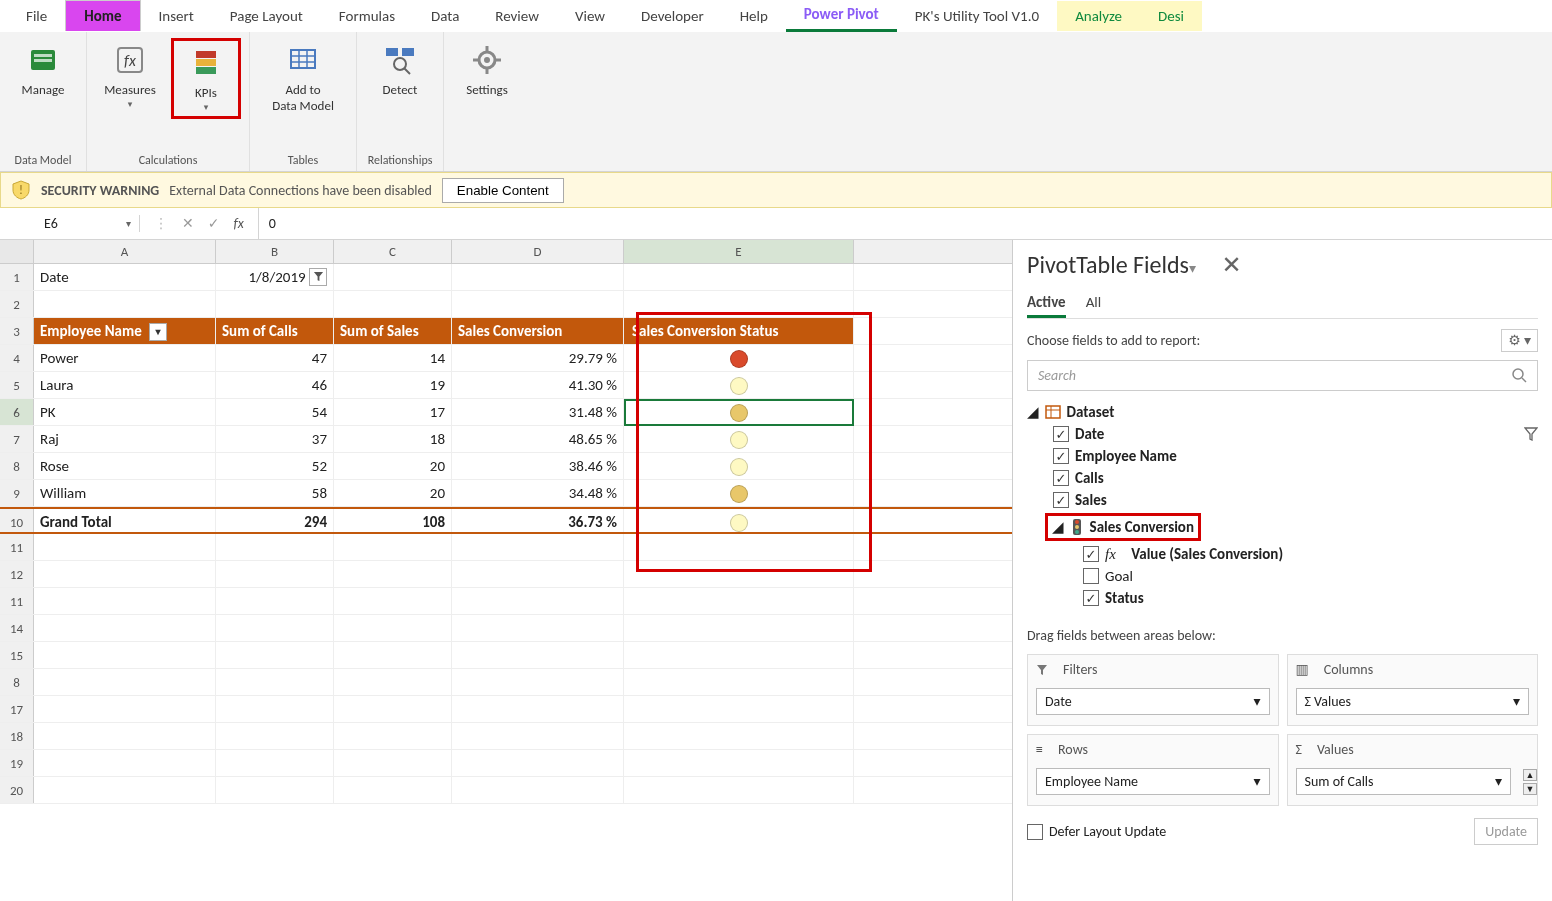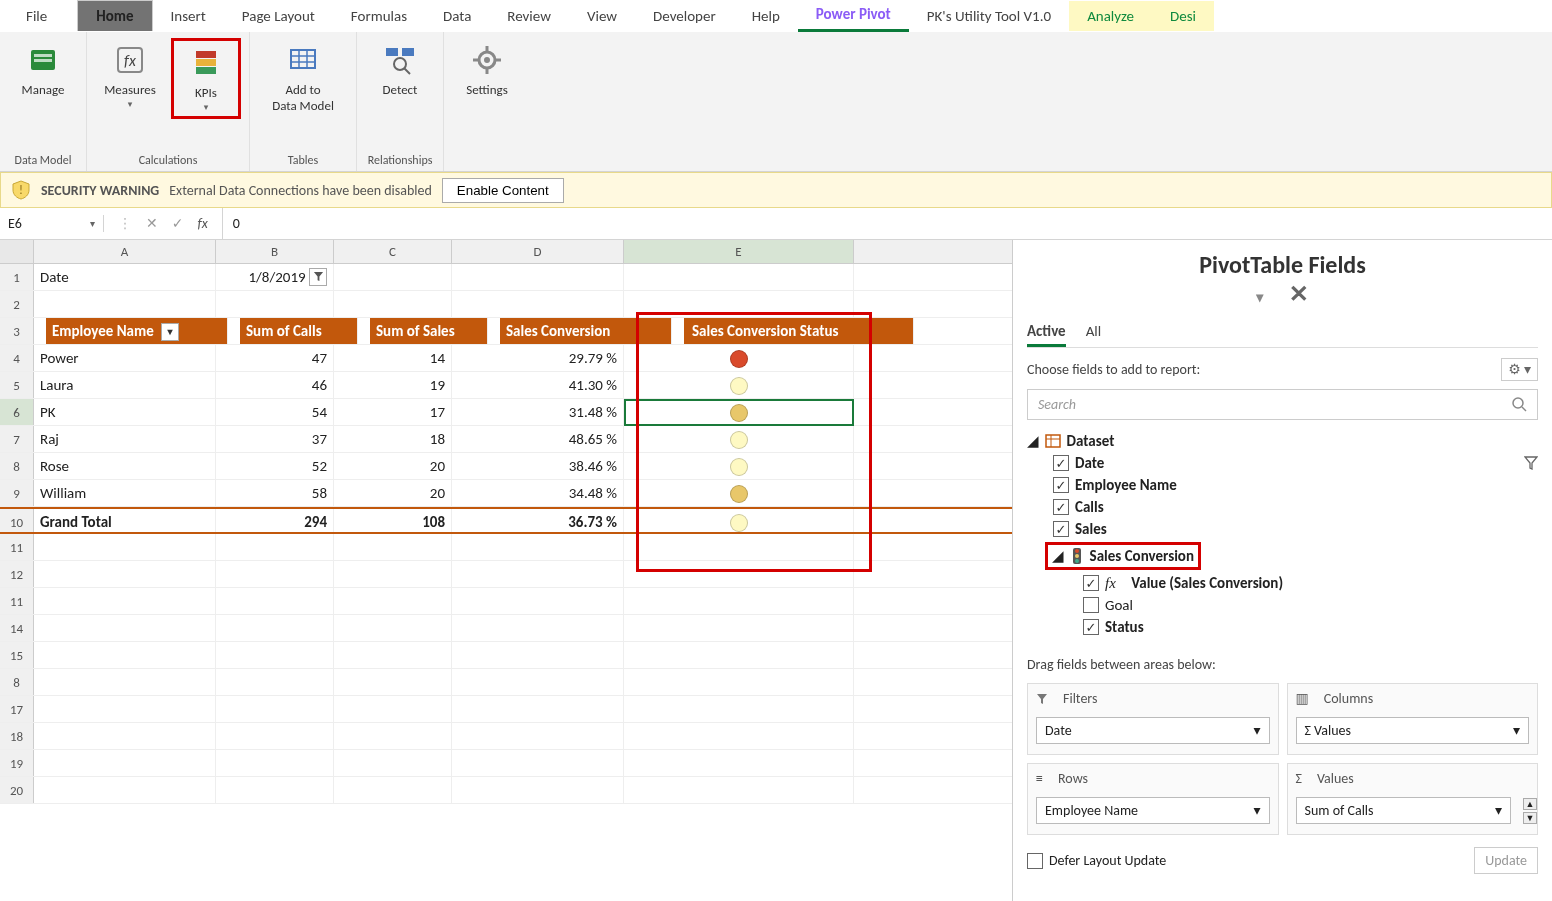--- a/index.html
+++ b/index.html
@@ -1,21 +1,21 @@
 <!DOCTYPE html>
 <html><head>
 <meta charset="utf-8">
 <style>
 * { box-sizing: border-box; margin: 0; padding: 0; }
 body { font-family: "Segoe UI", Calibri, Arial, sans-serif; font-size: 14px; background: #fff; color: #222; width: 1552px; height: 901px; overflow: hidden; position: relative; }
 
 
 .ribbon-tabs { display: flex; align-items: center; height: 32px; border-bottom: 1px solid #fff; padding: 0 8px; }
 .ribbon-tabs .tab { padding: 6px 18px; cursor: pointer; color: #444; font-size: 15px; }
-.ribbon-tabs .tab.active { background: #737373; border: 1px solid #ccc; border-bottom: none; font-weight: 600; color: #222; margin-left: 12px; }
+.ribbon-tabs .tab.active { background: #d946ef; border: 1px solid #ccc; border-bottom: none; font-weight: 600; color: #222; }
 .ribbon-tabs .tab.selected { color: #8b5cf6; border-bottom: 3px solid #0a7a3a; font-weight: 600; }
 .ribbon-tabs .tab.green { color: #108a3e; }
 
 
 .ribbon { display: flex; background: #f3f3f3; border-bottom: 1px solid #d4d4d4; height: 140px; }
 .ribbon-group { display: flex; flex-direction: column; align-items: center; border-right: 1px solid #e0e0e0; padding: 6px 8px 2px 8px; }
 .ribbon-group .items { display: flex; gap: 6px; flex: 1; align-items: flex-start; }
 .ribbon-group .label { font-size: 12px; color: #555; padding: 2px 0; }
 .ribbon-btn { display: flex; flex-direction: column; align-items: center; justify-content: flex-start; width: 70px; padding: 4px; cursor: pointer; text-align: center; }
 .ribbon-btn .icon { width: 36px; height: 36px; margin-bottom: 4px; display:flex; align-items:center; justify-content:center; }
@@ -24,54 +24,54 @@
 
 
 .security-bar { display: flex; align-items: center; background: #fff9e0; border: 1px solid #e8d98a; height: 36px; padding: 0 10px; gap: 10px; }
 .security-bar .shield { width: 20px; height: 20px; }
 .security-bar .title { font-weight: 700; color: #555; }
 .security-bar .msg { color: #555; }
 .security-bar .btn { border: 1px solid #aaa; background: #fff; padding: 4px 14px; cursor: pointer; }
 
 
 .formula-row { display: flex; align-items: center; height: 32px; border-bottom: 1px solid #d4d4d4; }
-.name-box { width: 104px; border-right: 1px solid #d4d4d4; padding: 0 8px; display: flex; align-items: center; justify-content: space-between; }
+.name-box { width: 104px; border-right: 1px solid #d4d4d4; padding: 0 8px; display: flex; align-items: center; justify-content: space-between; margin-left: 36px; }
 .name-box .chev { font-size: 10px; color: #666; }
 .fb-icons { display: flex; align-items: center; gap: 14px; padding: 0 14px; color: #888; }
 .fb-icons span { cursor:pointer; }
 .fb-input { flex: 1; padding: 0 10px; border-left: 1px solid #d4d4d4; height: 100%; display:flex; align-items:center; }
 
 
 .workspace { display: flex; height: calc(901px - 32px - 140px - 36px - 32px); }
 .sheet { flex: 1; position: relative; overflow: auto; }
 .col-headers { display: flex; height: 24px; background: #f0f0f0; border-bottom: 1px solid #ccc; }
 .corner { width: 34px; border-right: 1px solid #ccc; background: #e8e8e8; }
 .col-h { border-right: 1px solid #ccc; text-align: center; font-size: 13px; color: #555; line-height: 24px; }
 .colA{width:182px}.colB{width:118px}.colC{width:118px}.colD{width:172px}.colE{width:230px}
 .col-h.active{background:#d7e4d4;}
 .rows { }
 .row { display: flex; height: 27px; border-bottom: 1px solid #eee; }
 .row .rh { width: 34px; border-right: 1px solid #ccc; background: #f0f0f0; text-align: center; font-size: 13px; color: #555; line-height: 27px; }
 .row .rh.active{background:#d7e4d4;}
 .cell { border-right: 1px solid #eee; padding: 0 6px; line-height: 27px; font-size: 15px; overflow:hidden; white-space:nowrap; }
 .cA{width:182px}.cB{width:118px;text-align:right}.cC{width:118px;text-align:right}.cD{width:172px;text-align:right}.cE{width:230px;text-align:center;position:relative}
-.pivot-header .cell { background: #c2580c; color: #fff; font-weight: 600; font-size: 15px; margin-left: 12px; }
+.pivot-header .cell { background: #c2580c; color: #fff; font-weight: 600; font-size: 15px; }
 .pivot-header .cE{text-align:left;padding-left:8px}
 .dropdown-btn { display:inline-block; width:18px; height:18px; border:1px solid #aaa; background:#fff; text-align:center; line-height:16px; font-size:10px; color:#333; vertical-align:middle; margin-left:4px;}
 .filter-icon{width:18px;height:18px;border:1px solid #aaa;display:inline-flex;align-items:center;justify-content:center;font-size:11px;background:#fff;}
 .bold{font-weight:700}
 .status-dot{width:18px;height:18px;border-radius:50%;display:inline-block;vertical-align:middle;border:1px solid rgba(0,0,0,0.2)}
 .red{background:#d94a2b}.yellow{background:#e8c76a}.green{background:#fef9c3}
 .selected-cell{position:absolute;border:2px solid #1a7a3a;pointer-events:none;}
 .red-box{position:absolute;border:3px solid #d40000;pointer-events:none;}
 .grand-border{border-top:2px solid #c2580c;border-bottom:2px solid #c2580c}
 
 
 .field-pane { width: 540px; border-left: 1px solid #ccc; padding: 10px 14px; display:flex; flex-direction:column; }
-.field-pane h2 { font-size: 24px; font-weight: 700; color: #333; display:flex; align-items:center; justify-content:center;flex-direction:column;}
+.field-pane h2 { font-size: 24px; font-weight: 400; color: #333; display:flex; align-items:center; justify-content:flex-start;}
 .field-pane .pane-tabs { display:flex; gap:20px; margin-top:10px; border-bottom:1px solid #ddd; }
 .field-pane .ptab{padding:4px 0;font-size:15px;cursor:pointer;color:#444}
 .field-pane .ptab.active{font-weight:700;border-bottom:3px solid #0a7a3a}
 .field-pane .choose{margin-top:10px;color:#444;display:flex;justify-content:space-between;align-items:center}
 .field-pane .search{margin-top:8px;border:1px solid #ccc;padding:6px 10px;display:flex;justify-content:space-between;color:#999;font-style:italic}
 .field-list{margin-top:10px;font-size:15px}
 .field-list .node{display:flex;align-items:center;gap:6px;padding:2px 0}
 .field-list .indent1{padding-left:26px}
 .field-list .indent2{padding-left:56px}
 .chk{width:16px;height:16px;border:1px solid #666;display:inline-flex;align-items:center;justify-content:center;font-size:13px;color:#333}

